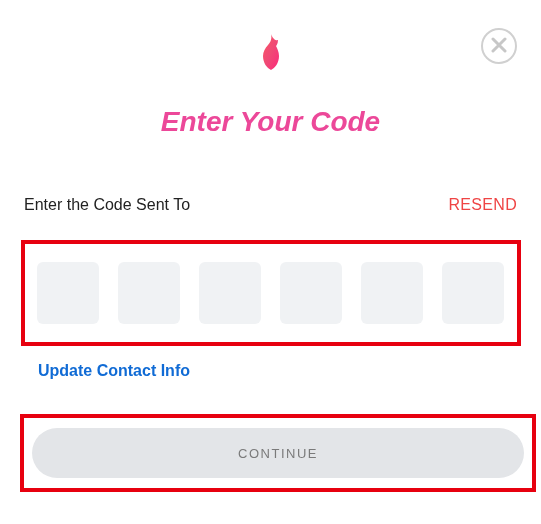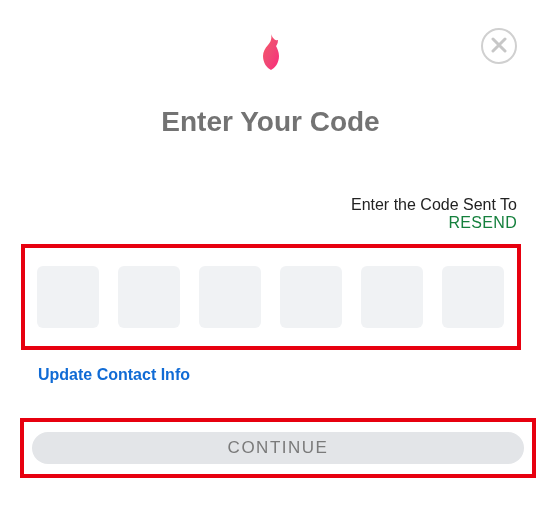--- a/index.html
+++ b/index.html
@@ -40,40 +40,40 @@
       margin-bottom: 32px;
     }
     .logo svg {
       width: 30px;
       height: 36px;
     }
     .title {
       text-align: center;
       font-size: 28px;
       font-weight: 700;
-      color: #737373;
+      font-style: italic;
+      color: #ec4899;
       margin-bottom: 58px;
       margin-top: 24px;
     }
     .prompt-row {
       display: flex;
       justify-content: space-between;
       align-items: flex-end;
       padding: 0 4px;
-      margin-bottom: 12px;
-      flex-direction: column;
+      margin-bottom: 26px;
     }
     .prompt-text {
       font-size: 16px;
       color: #222;
     }
     .resend-link {
       font-size: 16px;
       font-weight: 500;
-      color: #15803d;
+      color: #ef4444;
       cursor: pointer;
       letter-spacing: 0.3px;
     }
     .code-box {
       border: 4px solid #e7000f;
       padding: 18px 12px;
       margin: 0 auto 16px;
       width: 500px;
     }
     .code-inputs {
@@ -104,25 +104,25 @@
       display: inline-block;
     }
     .continue-box {
       border: 4px solid #e7000f;
       padding: 10px 8px;
       width: 516px;
       margin: 0 auto;
     }
     .continue-btn {
       width: 100%;
-      height: 32px;
+      height: 50px;
       background: #e3e5e8;
       border: none;
       border-radius: 28px;
-      font-size: 17px;
+      font-size: 13px;
       font-weight: 500;
       letter-spacing: 1.5px;
       color: #7a7a7a;
       cursor: pointer;
     }
   </style>
 </head>
 <body>
 
 

